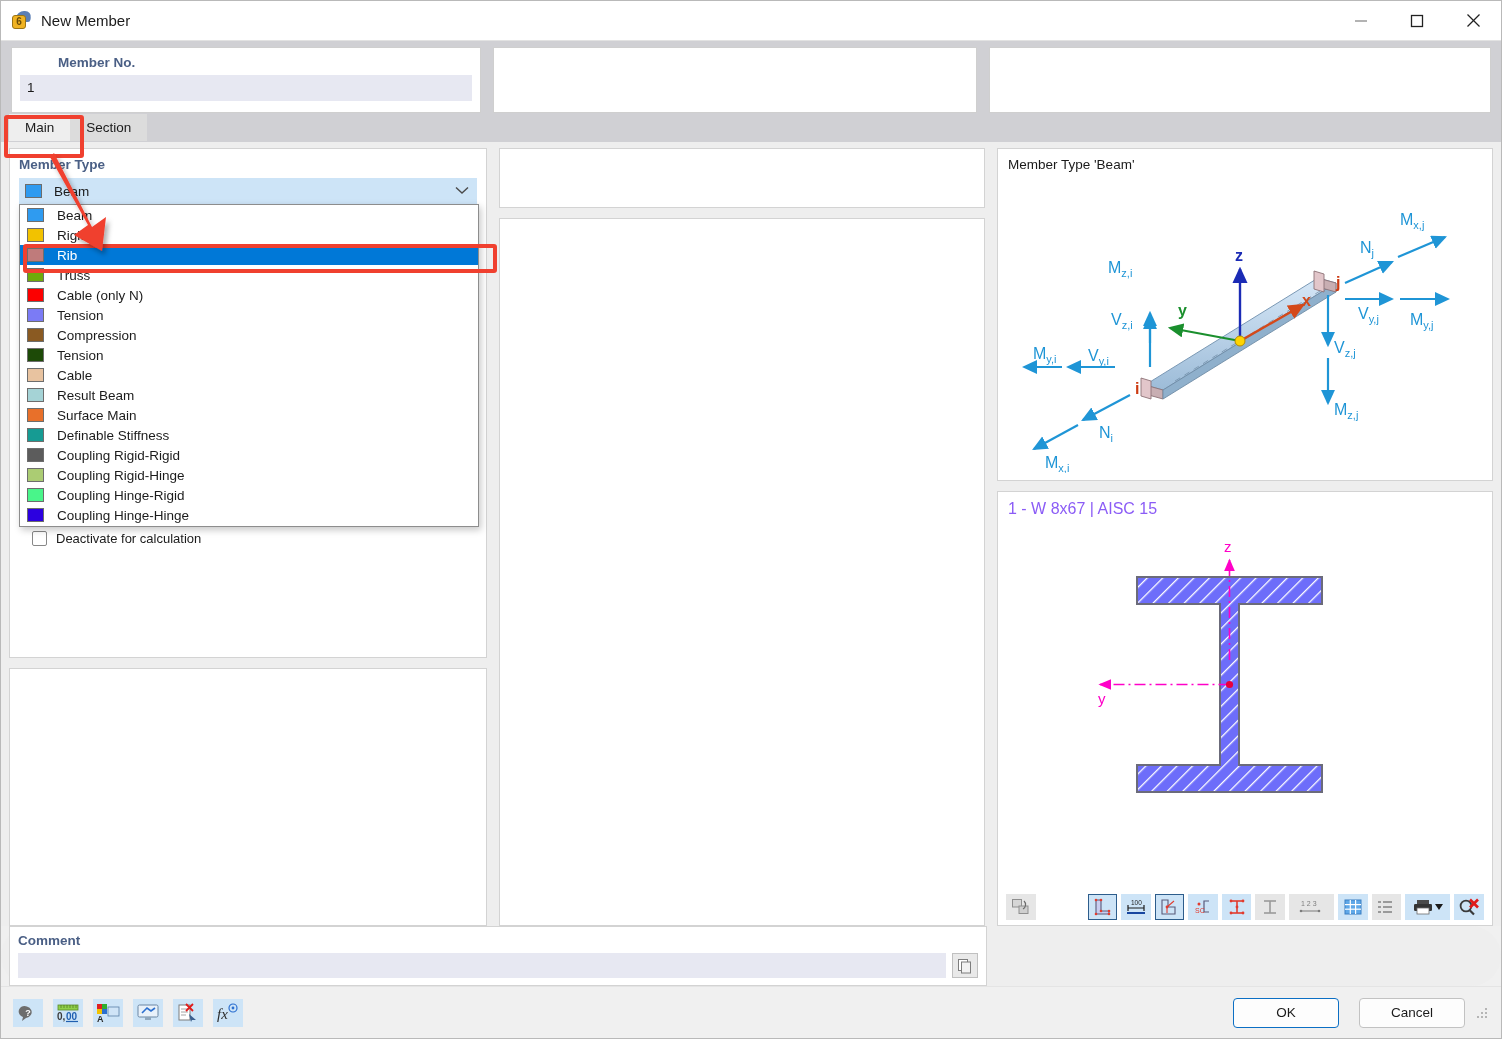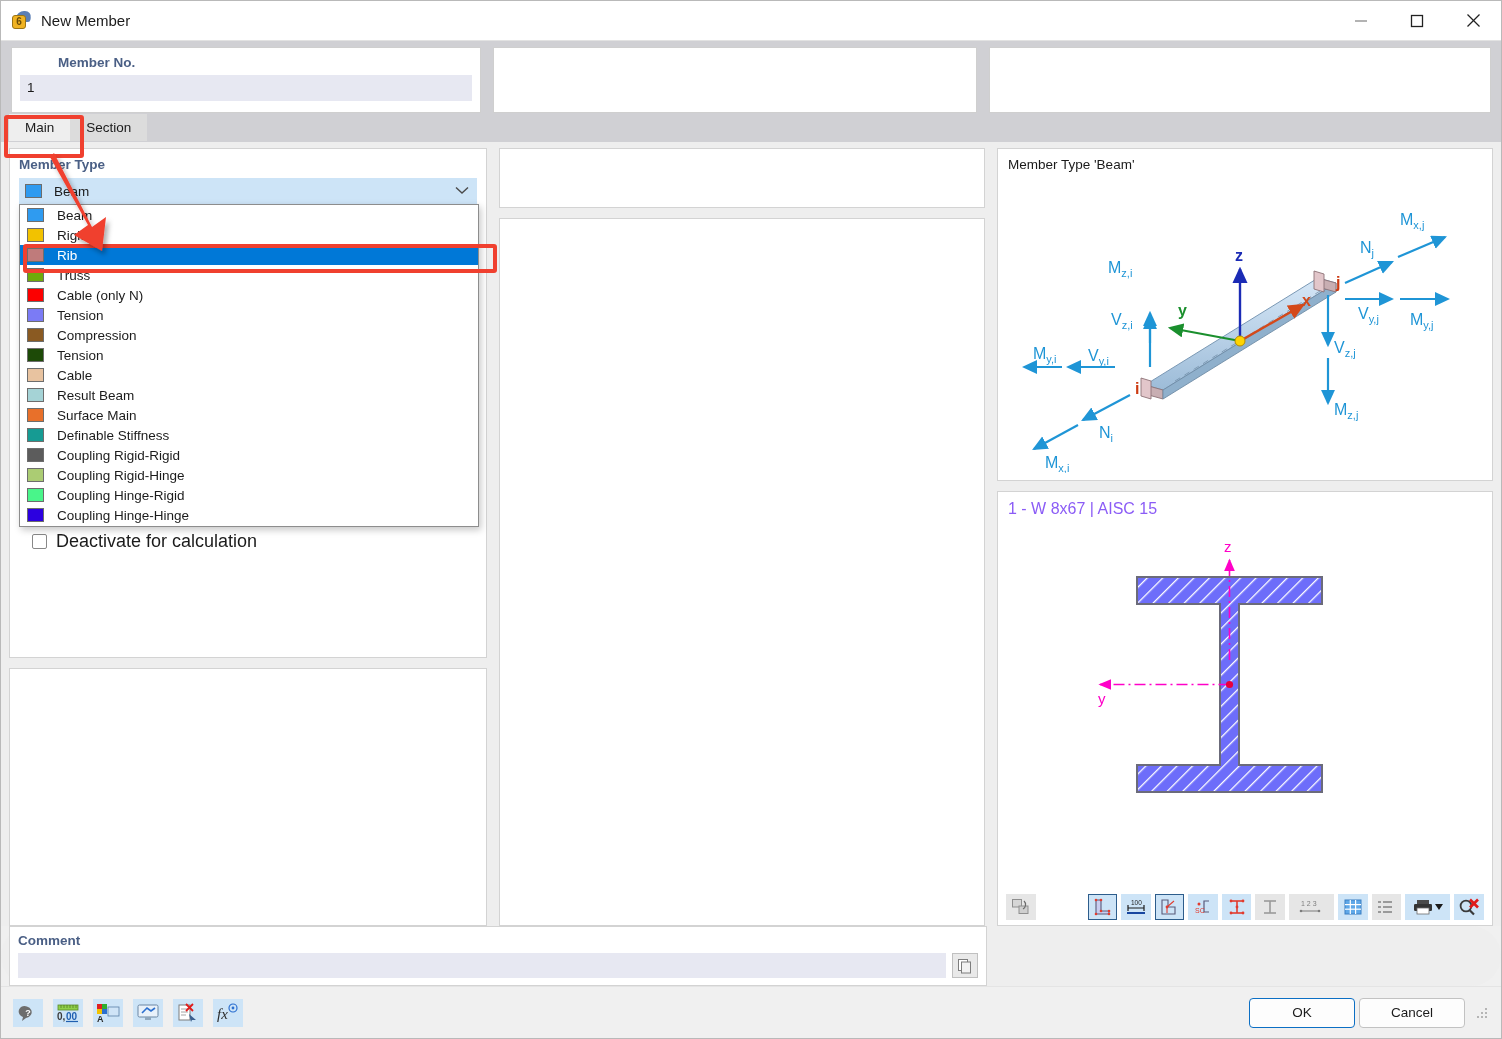--- a/index.html
+++ b/index.html
@@ -165,21 +165,21 @@
     padding-left: 7px;
     font-size: 13.5px; color: #1b1b1b;
   }
   .dd-item .sw { margin-right: 13px; }
   .dd-item.selected { background: #0078d7; color: #ffffff; }
 
   .chk-row {
     position: absolute;
     left: 22px; top: 382px;
     display: flex; align-items: center;
-    font-size: 18px; color: #1b1b1b;
+    font-size: 13px; color: #1b1b1b;
   }
   .chk-box {
     width: 15px; height: 15px;
     border: 1px solid #888;
     border-radius: 2px;
     background: #fff;
     margin-right: 9px;
   }
 
   .left-lower { flex: 1 1 auto; min-height: 0; }
@@ -257,21 +257,21 @@
     background: #cde4f7;
     display: flex; align-items: center; justify-content: center;
   }
   .btn {
     width: 106px; height: 30px;
     border: 1px solid #c2c2c2;
     border-radius: 4px;
     background: #fdfdfd;
     font-size: 13.5px; color: #1b1b1b;
     display: flex; align-items: center; justify-content: center;
-    margin-left: 4px;
+    margin-left: 20px;
   }
   .btn.primary { border: 1.6px solid #0c6fc4; }
   .grip {
     width: 14px; height: 14px; margin-left: 10px;
     background:
       radial-gradient(circle 1.2px at 3px 11px, #b5b5b5 99%, transparent 100%),
       radial-gradient(circle 1.2px at 7px 11px, #b5b5b5 99%, transparent 100%),
       radial-gradient(circle 1.2px at 11px 11px, #b5b5b5 99%, transparent 100%),
       radial-gradient(circle 1.2px at 7px 7px, #b5b5b5 99%, transparent 100%),
       radial-gradient(circle 1.2px at 11px 7px, #b5b5b5 99%, transparent 100%),

